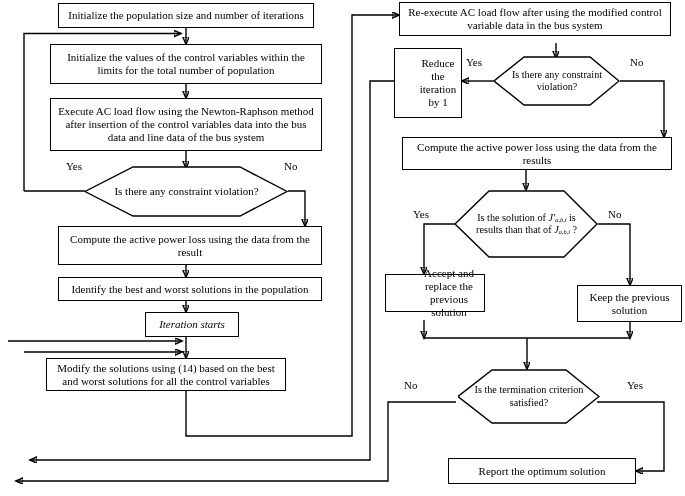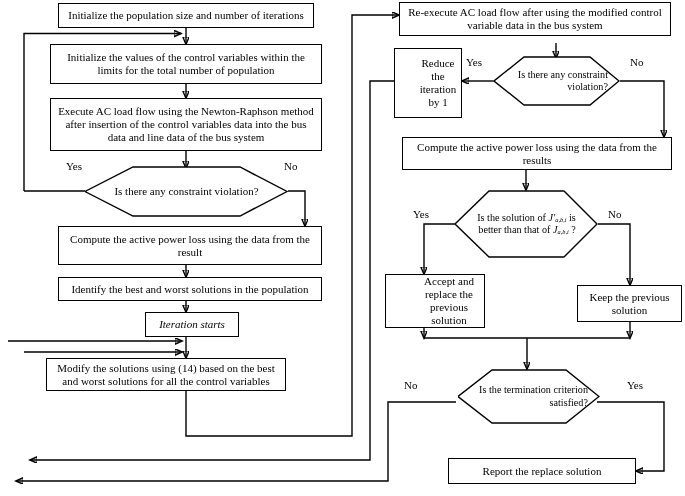--- a/index.html
+++ b/index.html
@@ -42,21 +42,21 @@
   .proc {
     border: 1.4px solid #000000;
     background: #ffffff;
     padding: 2px 4px;
   }
   .hexwrap {
     position: absolute;
     display: flex;
     align-items: center;
     justify-content: center;
-    text-align: right;
+    text-align: center;
   }
   .hexwrap svg.hexshape {
     position: absolute;
     left: 0;
     top: 0;
     width: 100%;
     height: 100%;
   }
   .hexwrap svg.hexshape polygon {
     fill: #ffffff;
@@ -204,42 +204,42 @@
   <div class="node proc fs11" style="left:402px; top:137px; width:270px; height:33px;">
     <span>Compute the active power loss using the data from the results</span>
   </div>
 
   <div class="hexwrap" style="left:455px; top:190px; width:143px; height:68px;">
     <svg class="hexshape" viewBox="0 0 143 68" preserveAspectRatio="none">
       <polygon points="0,34 34,1 109,1 142,34 109,67 34,67"></polygon>
     </svg>
     <span class="hextext fs10">
       <span>Is the solution of </span><span class="ital">J′</span><sub>a,b,i</sub><span> is</span><br>
-      <span>better than that of </span><span class="ital">J</span><sub>a,b,i</sub><span> ?</span>
+      <span>results than that of </span><span class="ital">J</span><sub>a,b,i</sub><span> ?</span>
     </span>
   </div>
 
   <div class="edge-label fs11" style="left:413px; top:208px;">Yes</div>
   <div class="edge-label fs11" style="left:608px; top:208px;">No</div>
 
-  <div class="node proc fs11" style="left:385px; top:274px; width:100px; height:54px;padding-left:32px;">
+  <div class="node proc fs11" style="left:385px; top:274px; width:100px; height:38px;padding-left:32px;">
     <span>Accept and replace the previous solution</span>
   </div>
 
   <div class="node proc fs11" style="left:577px; top:285px; width:105px; height:37px;">
     <span>Keep the previous solution</span>
   </div>
 
   <div class="hexwrap" style="left:458px; top:369px; width:142px; height:55px;">
     <svg class="hexshape" viewBox="0 0 142 55" preserveAspectRatio="none">
       <polygon points="0,27.5 34,1 108,1 141,27.5 108,54 34,54"></polygon>
     </svg>
     <span class="hextext fs10">Is the termination criterion satisfied?</span>
   </div>
 
   <div class="edge-label fs11" style="left:404px; top:379px;">No</div>
   <div class="edge-label fs11" style="left:627px; top:379px;">Yes</div>
 
   <div class="node proc fs11" style="left:448px; top:458px; width:188px; height:26px;">
-    <span>Report the replace solution</span>
+    <span>Report the optimum solution</span>
   </div>
 
 </div>
 
 </body></html>

